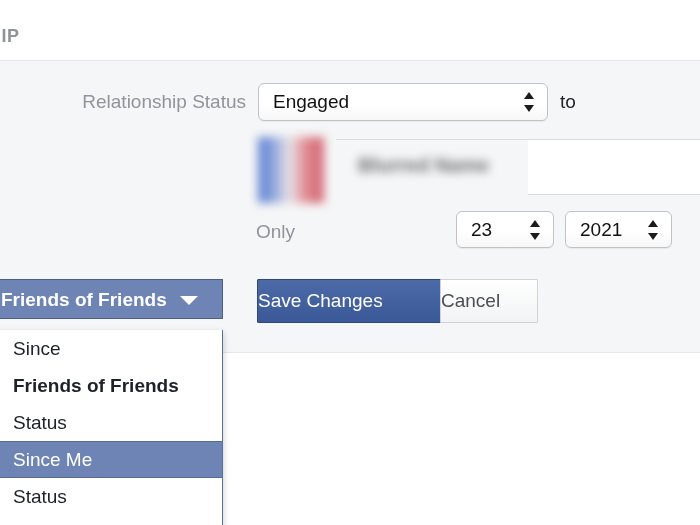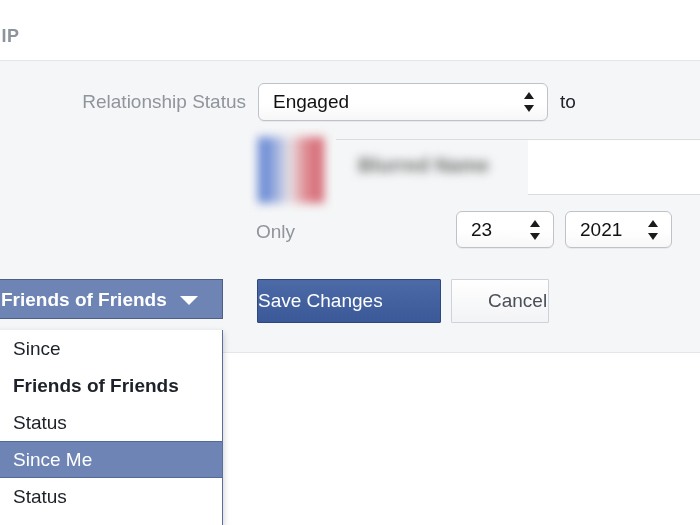--- a/index.html
+++ b/index.html
@@ -285,29 +285,28 @@
     left: 257px;
     top: 2px;
     width: 184px;
     height: 44px;
     background: linear-gradient(to bottom, #4c6aa6 0%, #3b5998 100%);
     border: 1px solid #2f477d;
     color: #ffffff;
     line-height: 42px;
   }
   .btn-secondary {
-    left: 451px;
+    left: 440px;
     top: 2px;
     width: 98px;
     height: 44px;
     background: linear-gradient(to bottom, #ffffff 0%, #f2f3f5 100%);
     border: 1px solid #cfd2d8;
     color: #4b4f56;
     line-height: 42px;
-    padding-left: 36px;
   }
 
   .panel-rule {
     position: absolute;
     left: 0;
     width: 700px;
     height: 1px;
     background: #e5e6eb;
   }
   .rule-a { top: 352px; }

